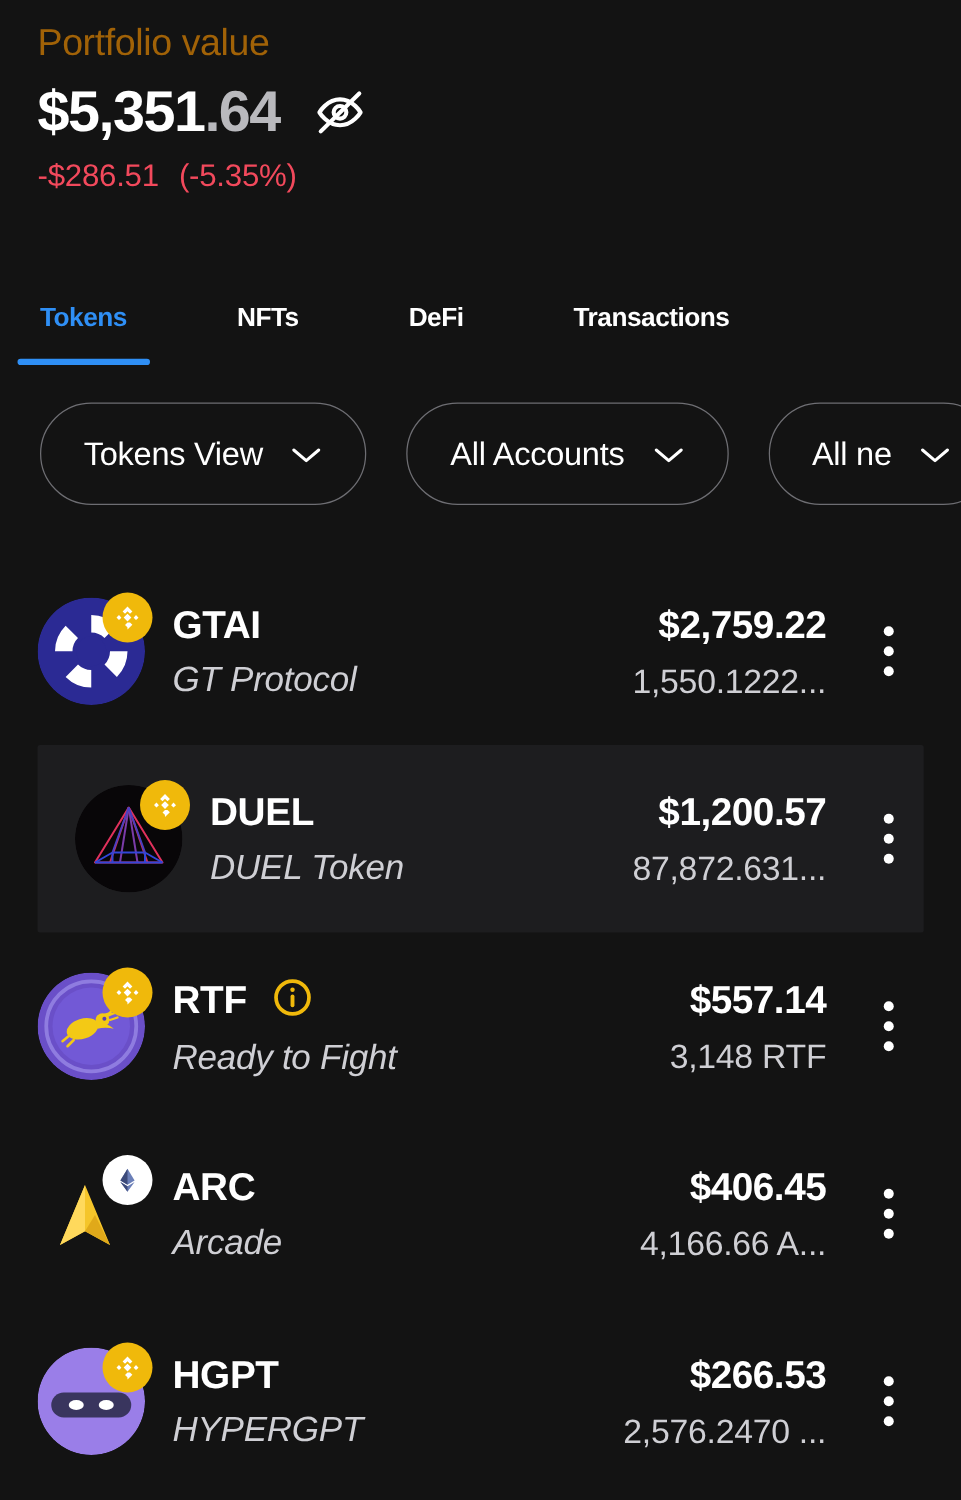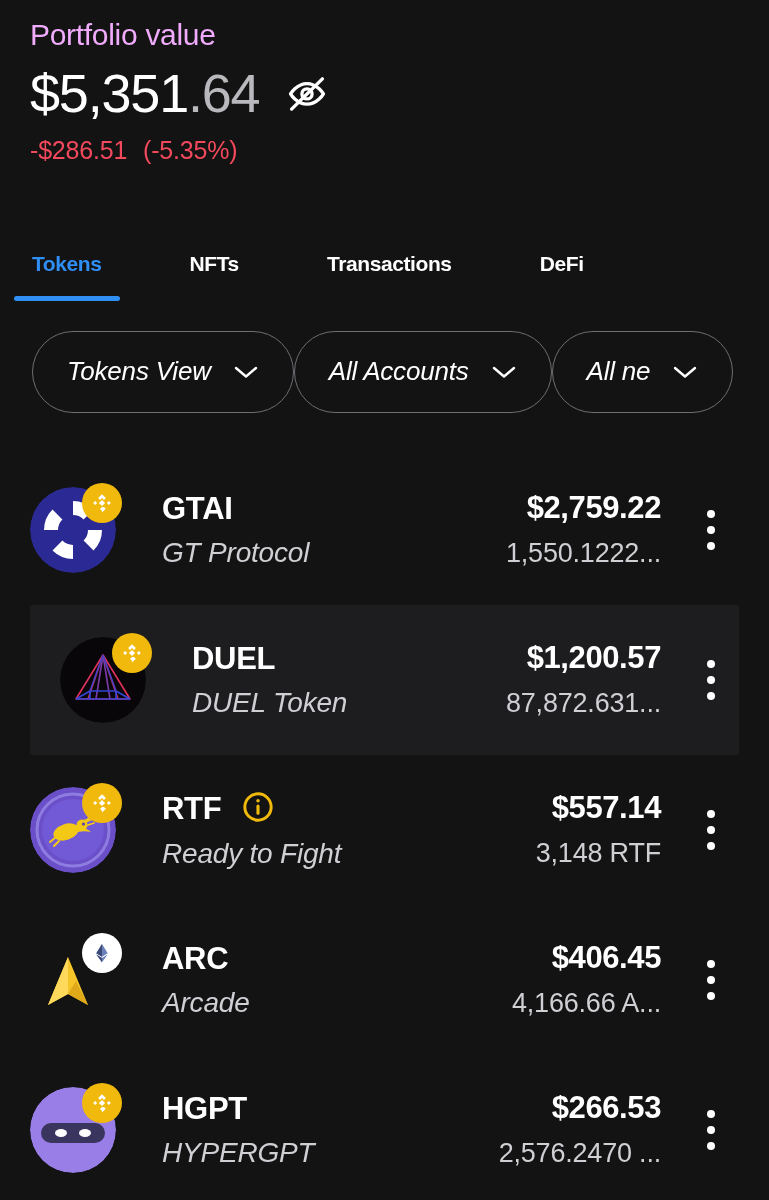--- a/index.html
+++ b/index.html
@@ -15,35 +15,35 @@
     font-family: "Liberation Sans", sans-serif;
     color: #ffffff;
     -webkit-font-smoothing: antialiased;
   }
 
   
   .header { padding: 18px 0 0 30px; }
 
   .portfolio-label {
     font-size: 30px;
-    color: #f0abfc;
+    color: #a16207;
     letter-spacing: -0.3px;
     line-height: 1.1;
   }
 
   .value-row {
     display: flex;
     align-items: center;
     gap: 26px;
     margin-top: 14px;
   }
 
   .portfolio-value {
-    font-size: 54px;
-    font-weight: normal;
+    font-size: 46px;
+    font-weight: bold;
     letter-spacing: -1.2px;
     color: #ffffff;
     line-height: 1.05;
   }
   .portfolio-value .cents { color: #b9b9bd; }
 
   .eye-off-icon {
     width: 44px; height: 44px;
     display: flex; align-items: center; justify-content: center;
     flex: 0 0 auto;
@@ -84,24 +84,24 @@
     position: absolute;
     left: 0; right: 0; bottom: 0;
     height: 5px;
     background: #2f8ff5;
     border-radius: 3px;
   }
 
   
   .filters {
     display: flex;
+    gap: 32px;
     padding-left: 32px;
     margin-top: 30px;
     white-space: nowrap;
-    font-style: italic;
   }
 
   .pill {
     display: flex;
     align-items: center;
     gap: 22px;
     border: 1.5px solid #6e6e73;
     border-radius: 46px;
     height: 82px;
     padding: 0 34px;
@@ -154,21 +154,21 @@
   .chain-badge {
     position: absolute;
     top: -4px; right: -6px;
     width: 40px; height: 40px;
     border-radius: 50%;
     display: flex; align-items: center; justify-content: center;
   }
   .chain-badge.bnb { background: #f0b90b; }
   .chain-badge.eth { background: #ffffff; }
 
-  .token-info { flex: 1 1 auto; min-width: 0; margin-left: 24px; }
+  .token-info { flex: 1 1 auto; min-width: 0; }
 
   .token-symbol-line {
     display: flex;
     align-items: center;
     gap: 20px;
   }
   .token-symbol {
     font-size: 31px;
     font-weight: bold;
     letter-spacing: -0.3px;
@@ -244,24 +244,24 @@
 </div>
 
 <div class="tabs">
   <div class="tab active">
     <span>Tokens</span>
   </div>
   <div class="tab">
     <span>NFTs</span>
   </div>
   <div class="tab">
+    <span>DeFi</span>
+  </div>
+  <div class="tab">
     <span>Transactions</span>
-  </div>
-  <div class="tab">
-    <span>DeFi</span>
   </div>
 
 </div>
 
 <div class="filters">
 
   <div class="pill">
     <span>Tokens View</span>
     <span class="chevron-down">
       <svg width="26" height="16" viewBox="0 0 26 16" fill="none" stroke="#ffffff" stroke-width="2.4" stroke-linecap="round" stroke-linejoin="round">

